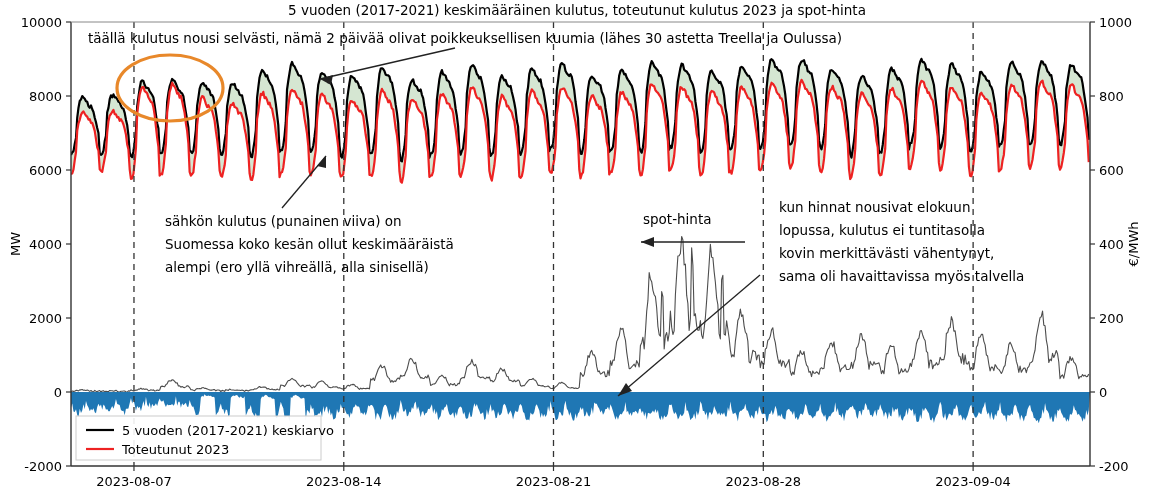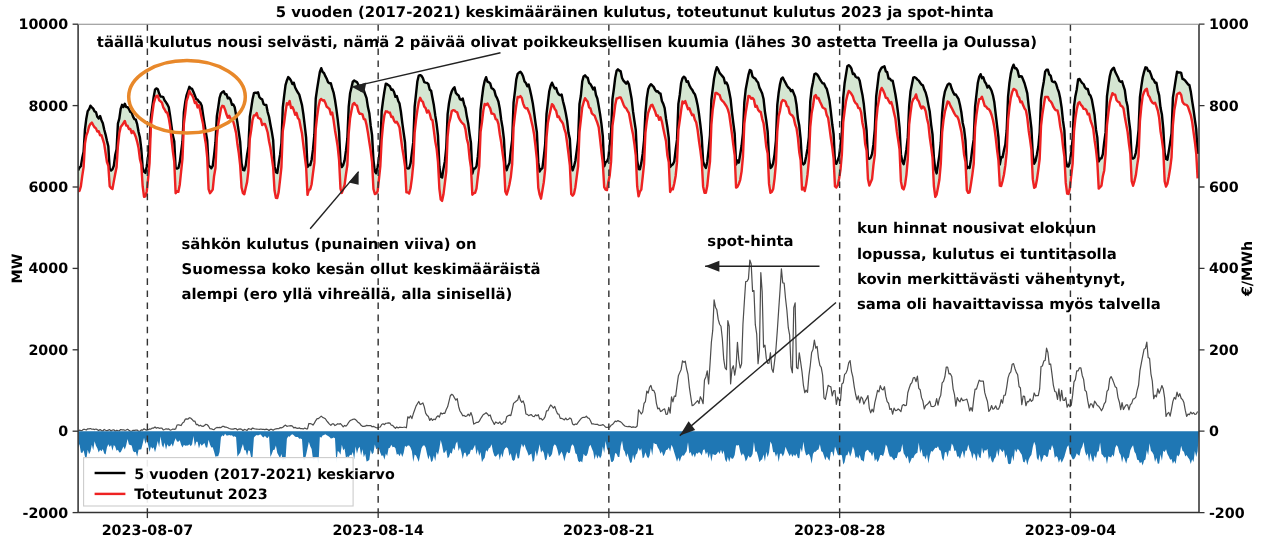--- a/index.html
+++ b/index.html
@@ -1,17 +1,17 @@
 <!DOCTYPE html>
 <html><head>
 <meta charset="utf-8">
 <style>
   html,body{margin:0;padding:0;background:#ffffff;}
   body{width:1154px;height:490px;font-family:"DejaVu Sans","Liberation Sans",sans-serif;overflow:hidden;}
-  #root{position:relative;width:1046px;height:490px;font-weight:bold;}
+  #root{position:relative;width:1046px;height:490px;}
   svg{display:block;}
   .ttl{font-size:13.5px;fill:#000;}
   .tick{font-size:13px;fill:#000;}
   .axlab{font-size:13px;fill:#000;}
   .anno{font-size:13.5px;fill:#000;}
   .legtxt{font-size:13px;fill:#000;}
 </style>
 </head>
 <body>
 

